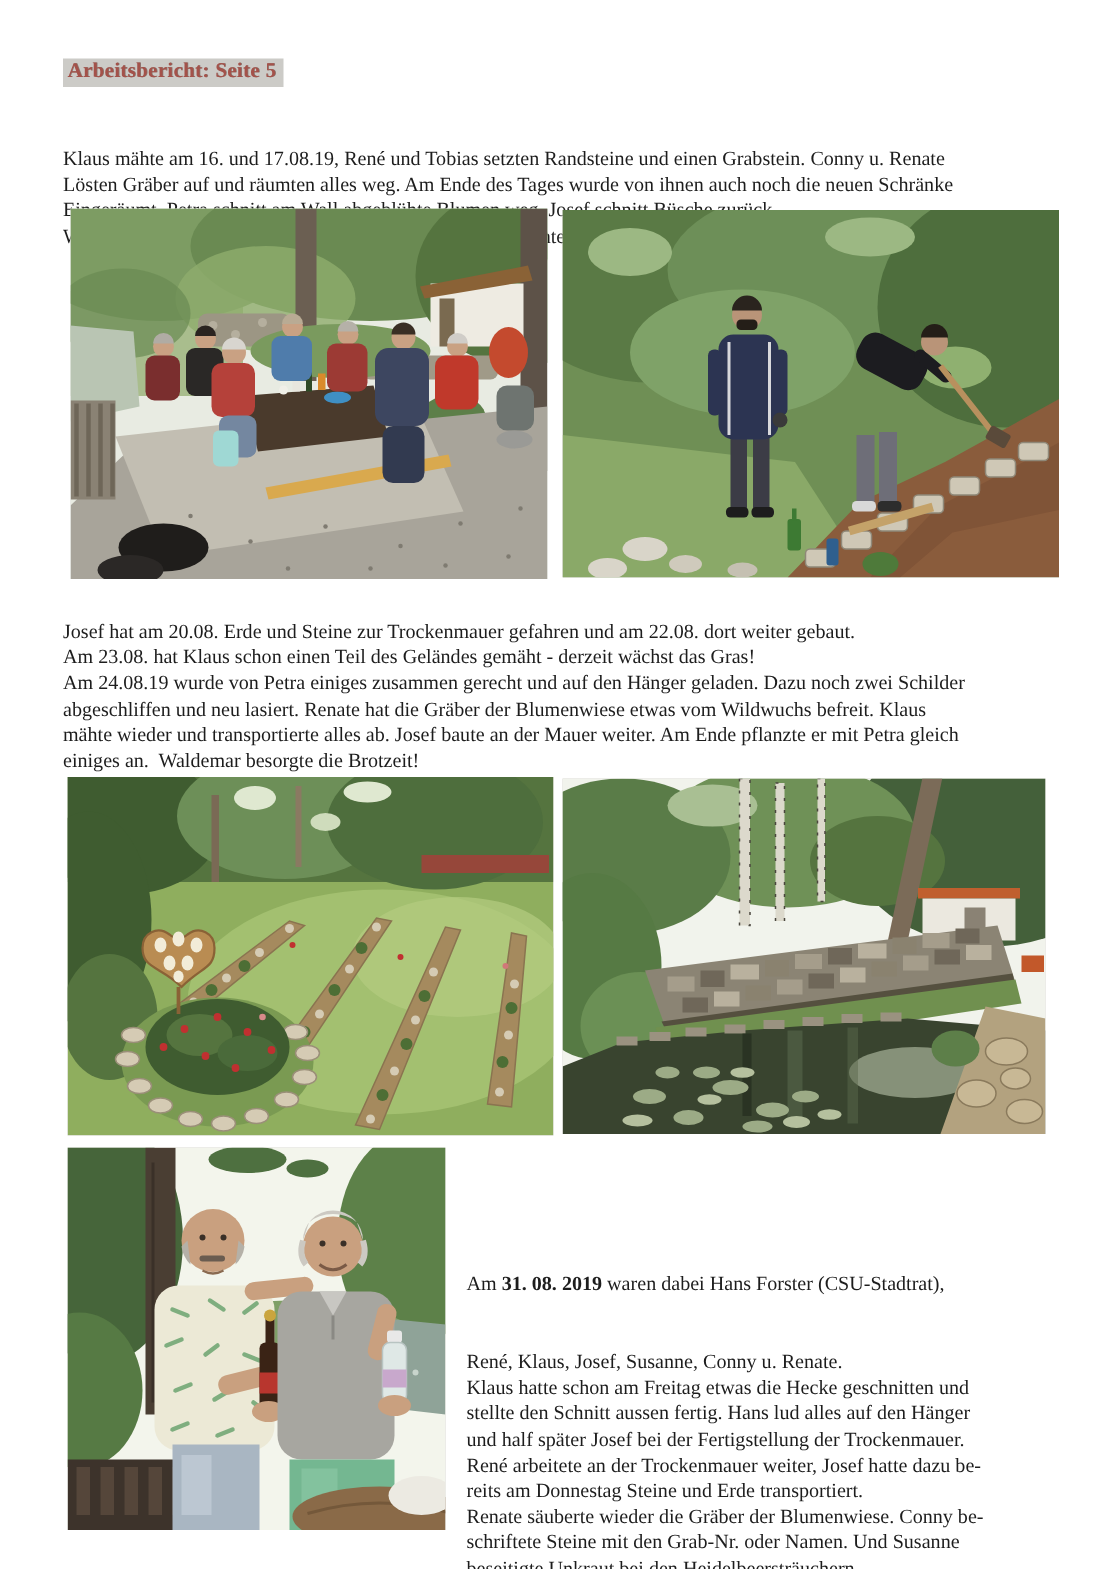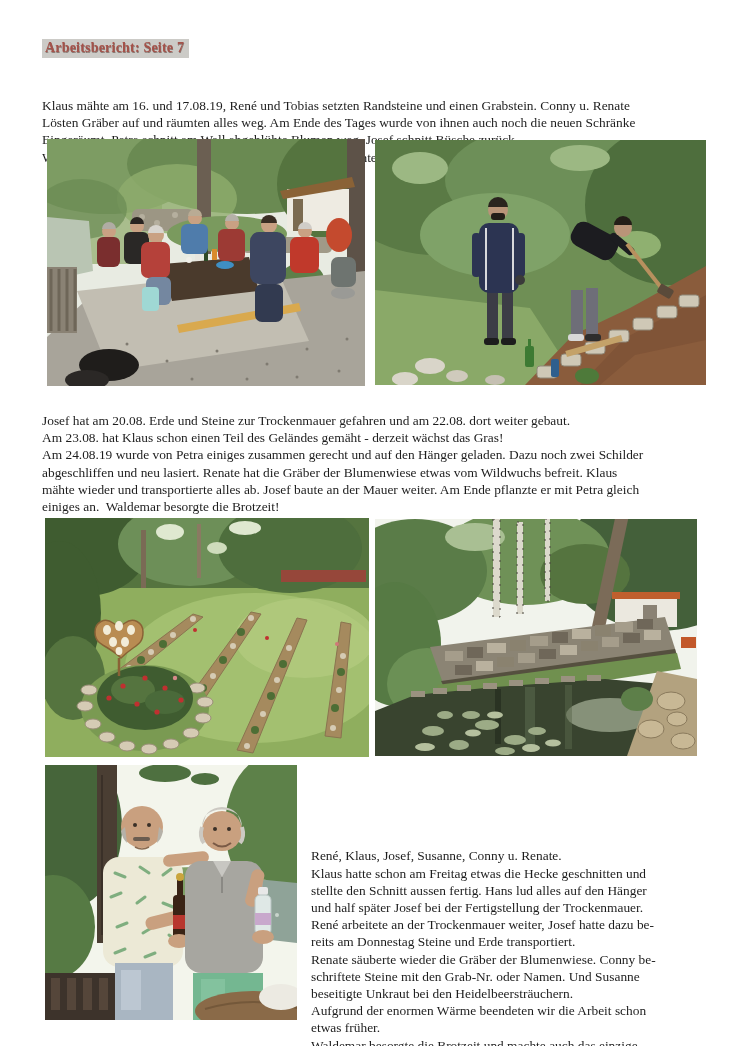--- a/index.html
+++ b/index.html
@@ -11,21 +11,21 @@
   .textblock{position:absolute;font-size:13.4px;line-height:17.2px;color:#1d1d1d;white-space:pre;margin-top:36px;}
   .b{font-weight:bold;}
   .photo{position:absolute;overflow:hidden;background:#d8d8d0;}
   .photo svg{display:block;width:100%;height:100%;}
 </style>
 </head>
 <body>
 
 <div class="page">
 
-  <div class="doc-title">Arbeitsbericht: Seite 7</div>
+  <div class="doc-title">Arbeitsbericht: Seite 5</div>
 
   <div class="textblock" style="left:42px;top:61px;">Klaus mähte am 16. und 17.08.19, René und Tobias setzten Randsteine und einen Grabstein. Conny u. Renate
 Lösten Gräber auf und räumten alles weg. Am Ende des Tages wurde von ihnen auch noch die neuen Schränke
 Eingeräumt. Petra schnitt am Wall abgeblühte Blumen weg. Josef schnitt Büsche zurück.
 Waldemar besorgte zu unserer Freude die Brotzeit und brachte auch Kaffee mit!</div>
 
   <div class="photo" style="left:47px;top:139px;width:318px;height:247px;" role="img" aria-label="Gruppe von Helfern bei der Brotzeit an einem Holztisch im Garten mit Teich und Gartenhaus">
     <svg viewBox="0 0 318 247" preserveAspectRatio="none">
       <rect width="318" height="247" fill="#e8ebe2"></rect>
       <rect x="0" y="55" width="115" height="70" fill="#a9bd8d"></rect>
@@ -449,20 +449,21 @@
       <rect x="210" y="148" width="16" height="12" fill="#c8a8cc"></rect>
       <ellipse cx="218" cy="172" rx="11" ry="7" fill="#c9a07f"></ellipse>
 
       <ellipse cx="208" cy="246" rx="58" ry="20" fill="#8a6a48"></ellipse>
       <path d="M160 244 q48 -14 96 0" stroke="#74583a" stroke-width="2" fill="none"></path>
       <ellipse cx="236" cy="232" rx="22" ry="13" fill="#eceae2"></ellipse>
     </svg>
   </div>
 
   <div class="textblock" style="left:311px;top:777px;">
+    <div><span>Am </span><span class="b">31. 08. 2019</span><span> waren dabei Hans Forster (CSU-Stadtrat),</span></div>
     <div>René, Klaus, Josef, Susanne, Conny u. Renate.
 Klaus hatte schon am Freitag etwas die Hecke geschnitten und
 stellte den Schnitt aussen fertig. Hans lud alles auf den Hänger
 und half später Josef bei der Fertigstellung der Trockenmauer.
 René arbeitete an der Trockenmauer weiter, Josef hatte dazu be-
 reits am Donnestag Steine und Erde transportiert.
 Renate säuberte wieder die Gräber der Blumenwiese. Conny be-
 schriftete Steine mit den Grab-Nr. oder Namen. Und Susanne
 beseitigte Unkraut bei den Heidelbeersträuchern.
 Aufgrund der enormen Wärme beendeten wir die Arbeit schon

